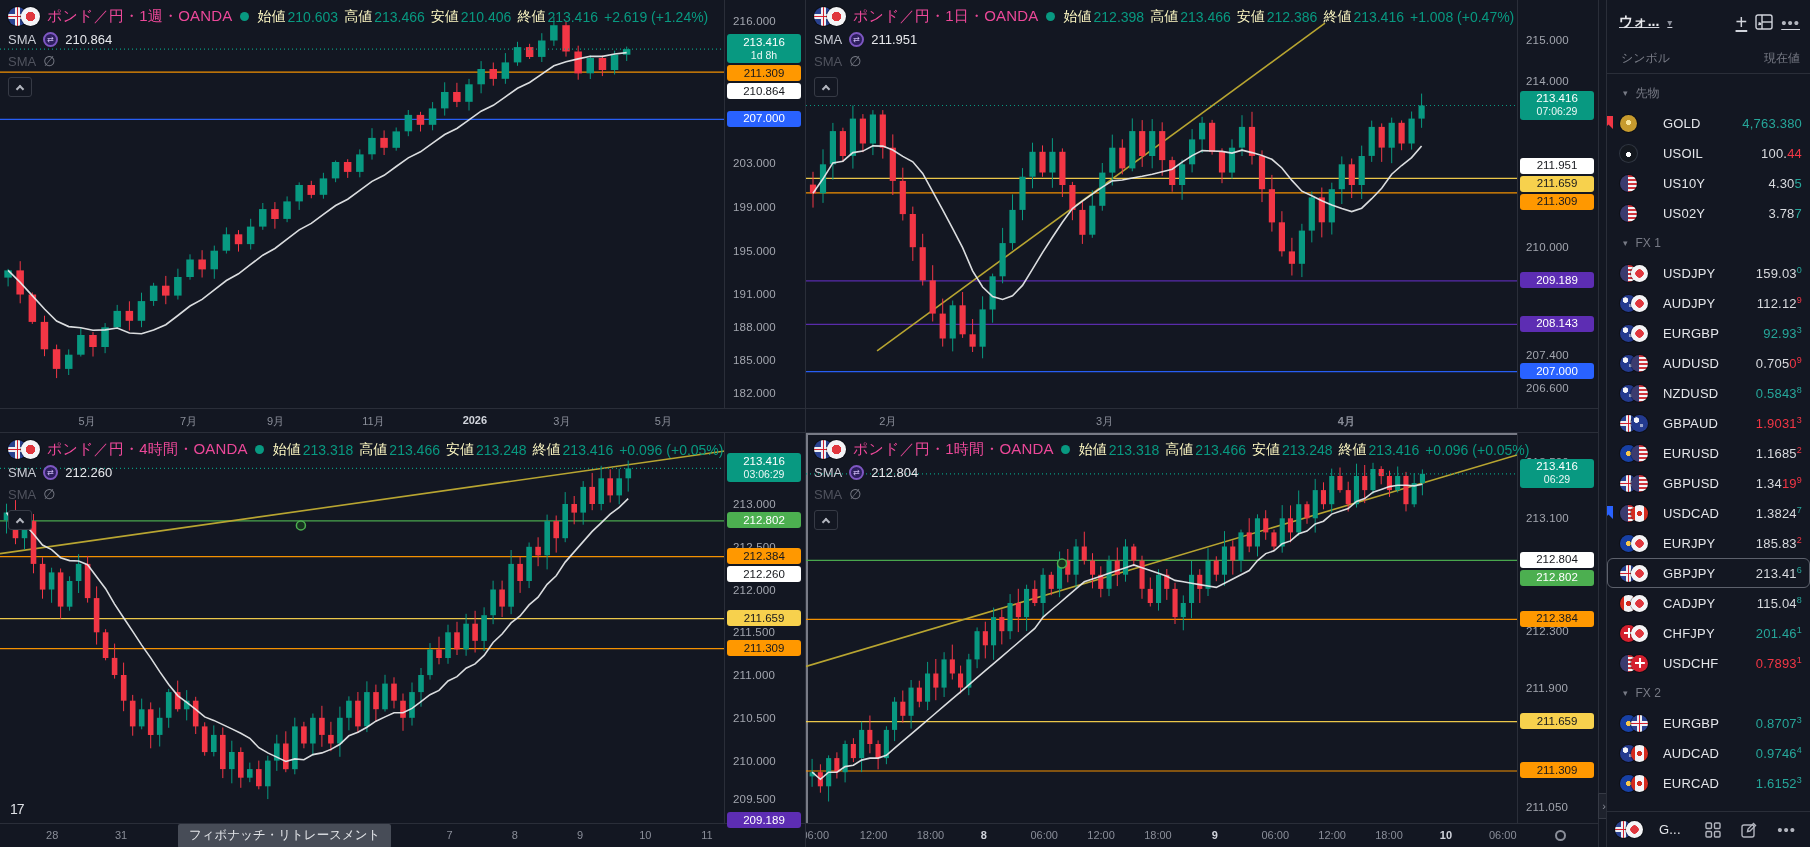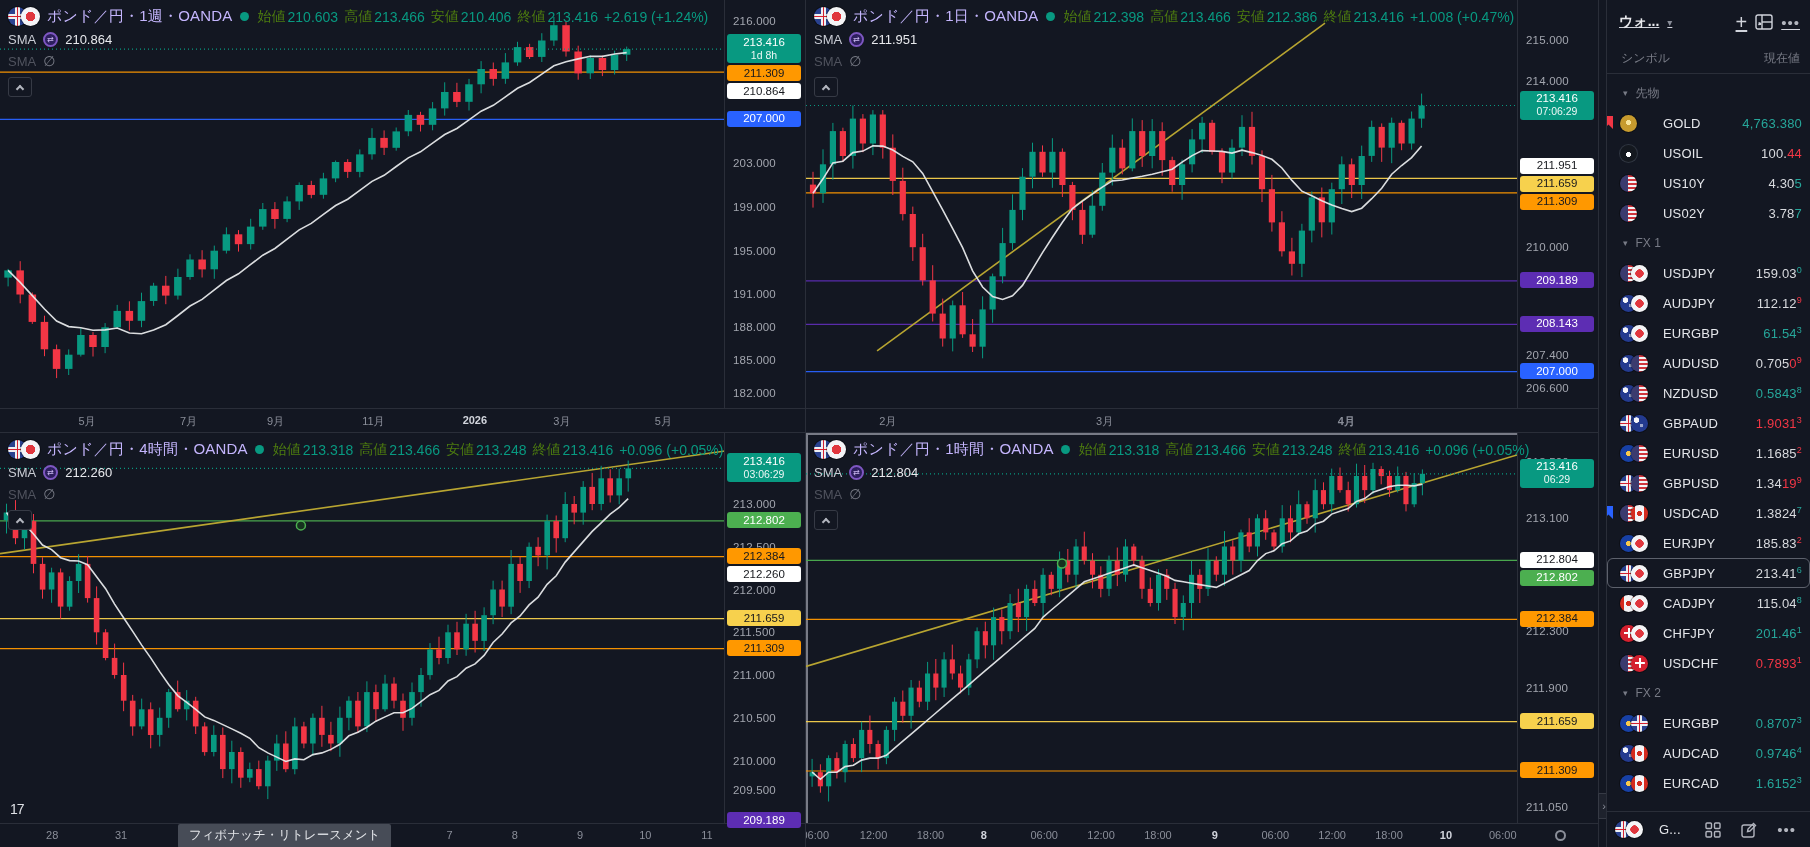--- a/index.html
+++ b/index.html
@@ -14,24 +14,24 @@
   svg.plot { position:absolute; left:0; top:0; display:block; }
   .price-axis { position:absolute; top:0; right:0; width:81px; border-left:1px solid #2a2e39; background:#131722; }
   .tick { position:absolute; left:8px; font-size:11.5px; color:#a3a6af; letter-spacing:.2px; }
   .badge { position:absolute; left:2px; width:74px; border-radius:3px; font-size:11.5px; text-align:center; padding:1.5px 0; line-height:13px; font-weight:400; }
   .badge .sub { font-size:10.5px; opacity:.92; }
   .time-axis { position:absolute; bottom:0; left:0; height:24px; width:100%; border-top:1px solid #2a2e39; background:#131722; }
   .tlabel { position:absolute; top:5px; width:56px; margin-left:-28px; text-align:center; font-size:11px; color:#8a8e99; }
   .tlabel.b { color:#d1d4dc; font-weight:700; }
   .pane-header { position:absolute; top:7px; left:8px; z-index:5; }
   .ph-row1 { display:flex; align-items:center; gap:7px; }
-  .ph-title { font-size:15px; color:#c4b5fd; letter-spacing:.2px; cursor:pointer; }
+  .ph-title { font-size:15px; color:#ec4899; letter-spacing:.2px; cursor:pointer; }
   .dot { width:9px; height:9px; border-radius:50%; background:#089981; display:inline-block; }
   .ohlc { display:flex; align-items:center; gap:6px; font-size:14px; margin-left:2px; white-space:nowrap; }
-  .ohlc .lbl { color:#4d7c0f; }
+  .ohlc .lbl { color:#fef9c3; }
   .ohlc .val { color:#089981; margin-left:-4px; }
   .ohlc .chg { margin-left:0; }
   .ph-row2, .ph-row3 { display:flex; align-items:flex-end; gap:7px; margin-top:6px; }
   .sma-lbl { font-size:13px; color:#c9ccd4; }
   .sma-lbl.dim { color:#50535e; }
   .sma-val { font-size:13px; color:#e8e9ed; }
   .sma-ic { width:15px; height:15px; border-radius:50%; background:#2d1e5e; border:2px solid #7e57c2; color:#cbb9f2; font-size:8px; line-height:11px; text-align:center; display:inline-block; cursor:pointer; }
   .eye { color:#787b86; font-size:14px; cursor:pointer; }
   .collapse { margin-top:8px; width:24px; height:20px; background:#131722; border:1px solid #363a45; border-radius:3px; cursor:pointer; position:relative; display:block; }
   .chev { position:absolute; left:8px; top:8px; width:6px; height:6px; border-left:2px solid #b2b5be; border-top:2px solid #b2b5be; transform:rotate(45deg); }
@@ -622,21 +622,21 @@
         </svg>
       <div class="price-axis" style="height: 390px;">
           <div class="tick" style="top: 22.2237px;">213.500</div>
           <div class="tick" style="top: 64.9868px;">213.000</div>
           <div class="tick" style="top: 107.75px;">212.500</div>
           <div class="tick" style="top: 150.513px;">212.000</div>
           <div class="tick" style="top: 193.276px;">211.500</div>
           <div class="tick" style="top: 236.039px;">211.000</div>
           <div class="tick" style="top: 278.803px;">210.500</div>
           <div class="tick" style="top: 321.566px;">210.000</div>
-          <div class="tick" style="top: 351px; text-align: center;">209.500</div>
+          <div class="tick" style="top: 360px; text-align: center;">209.500</div>
           <div class="badge" style="top: 20.4079px; background: rgb(8, 153, 129); color: rgb(255, 255, 255); z-index: 3;">
             <div>213.416</div>
             <div class="sub">03:06:29</div>
           </div>
           <div class="badge" style="top: 79.4211px; background: rgb(76, 175, 80); color: rgb(255, 255, 255); z-index: 2;">
             <div>212.802</div>
           </div>
           <div class="badge" style="top: 115.171px; background: rgb(255, 152, 0); color: rgb(23, 25, 30); z-index: 2;">
             <div>212.384</div>
           </div>
@@ -1016,21 +1016,21 @@
           </span>
           <span class="wl-sym">AUDJPY</span>
           <span class="wl-val"><span class="c-w">112.12</span><span class="c-dn sup">9</span></span>
         </div>
         <div class="wl-row">
           <span class="fpair">
             <i class="fc fc-nzd"></i>
             <i class="fc fc-jpy"></i>
           </span>
           <span class="wl-sym">EURGBP</span>
-          <span class="wl-val"><span class="c-up">61.54</span><span class="c-up sup">3</span></span>
+          <span class="wl-val"><span class="c-up">92.93</span><span class="c-up sup">3</span></span>
         </div>
         <div class="wl-row">
           <span class="fpair">
             <i class="fc fc-aud"></i>
             <i class="fc fc-usd"></i>
           </span>
           <span class="wl-sym">AUDUSD</span>
           <span class="wl-val"><span class="c-w">0.705</span><span class="c-dn">0</span><span class="c-dn sup">9</span></span>
         </div>
         <div class="wl-row">

